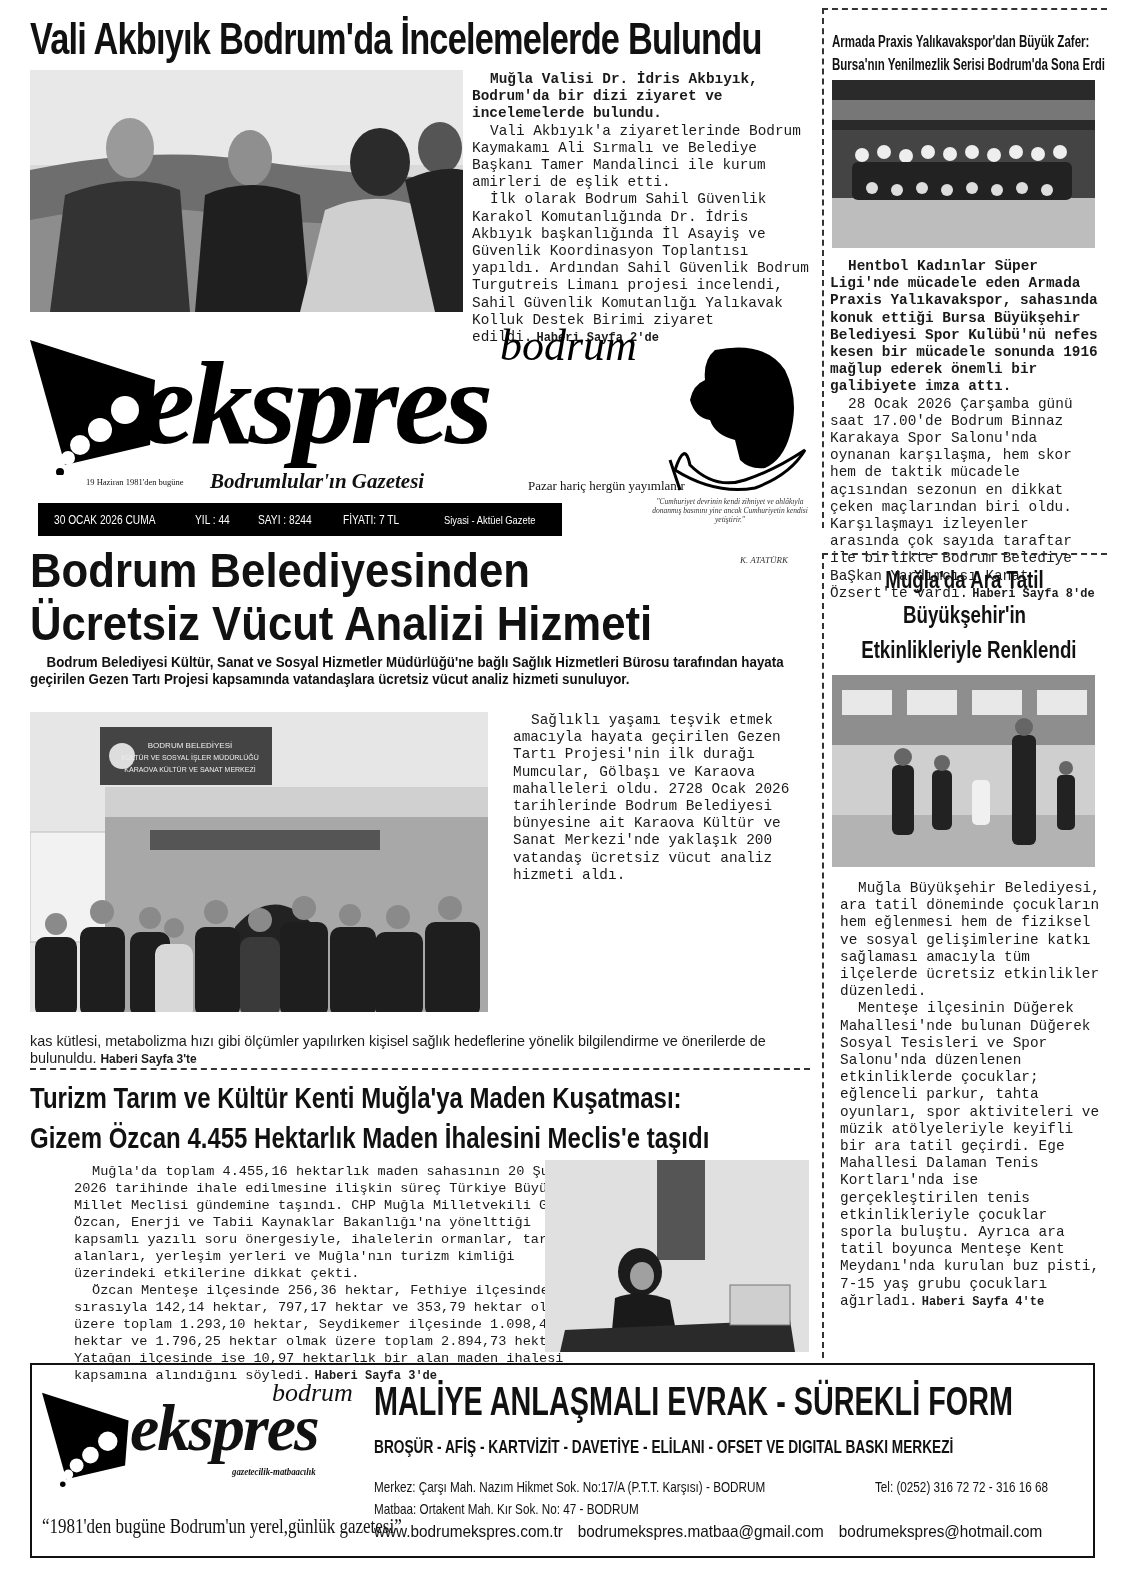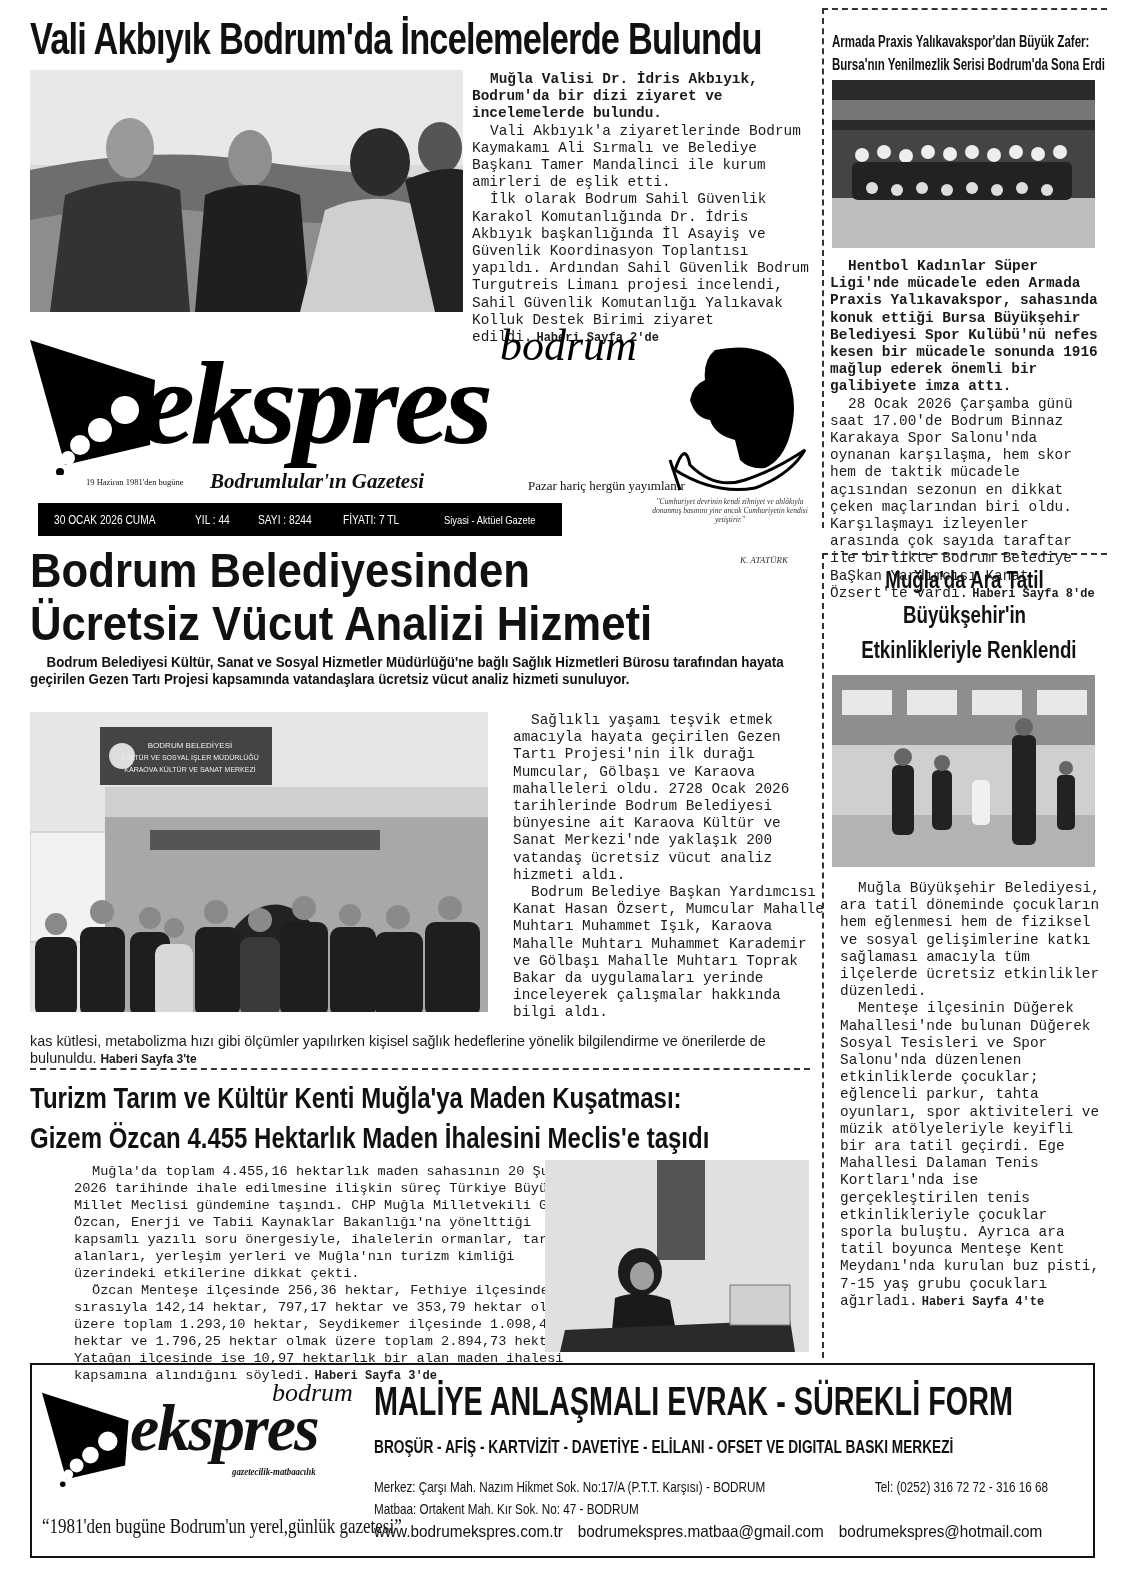--- a/index.html
+++ b/index.html
@@ -201,21 +201,20 @@
         <circle cx="274" cy="196" r="12"></circle>
         <circle cx="320" cy="203" r="11"></circle>
         <circle cx="368" cy="205" r="12"></circle>
         <circle cx="420" cy="196" r="12"></circle>
     </g>
   </svg>
 </div>
 
 <div class="abs body-text" style="left:513px;top:712px;width:312px;">
   <p>Sağlıklı yaşamı teşvik etmek amacıyla hayata geçirilen Gezen Tartı Projesi'nin ilk durağı Mumcular, Gölbaşı ve Karaova mahalleleri oldu. 2728 Ocak 2026 tarihlerinde Bodrum Belediyesi bünyesine ait Karaova Kültür ve Sanat Merkezi'nde yaklaşık 200 vatandaş ücretsiz vücut analiz hizmeti aldı.</p>
-  <p>Bodrum Belediye Başkan Yardımcısı Kanat Hasan Özsert, Mumcular Mahalle Muhtarı Muhammet Işık, Karaova Mahalle Muhtarı Muhammet Karademir ve Gölbaşı Mahalle Muhtarı Toprak Bakar da uygulamaları yerinde inceleyerek çalışmalar hakkında bilgi aldı.</p>
 </div>
 <div class="abs body-text" style="left:30px;top:1033px;width:780px;">
   <span>kas kütlesi, metabolizma hızı gibi ölçümler yapılırken kişisel sağlık hedeflerine yönelik bilgilendirme ve önerilerde de bulunuldu.</span><span class="ref">Haberi Sayfa 3'te</span>
 </div>
 
 <div class="abs" id="sep3"></div>
 <div class="abs cond" id="h3a">Turizm Tarım ve Kültür Kenti Muğla'ya Maden Kuşatması:</div>
 <div class="abs cond" id="h3b">Gizem Özcan 4.455 Hektarlık Maden İhalesini Meclis'e taşıdı</div>
 
 <div class="abs body-text" style="left:30px;top:1163px;width:510px;font-size:13.6px;line-height:17px;margin-left:44px;">

